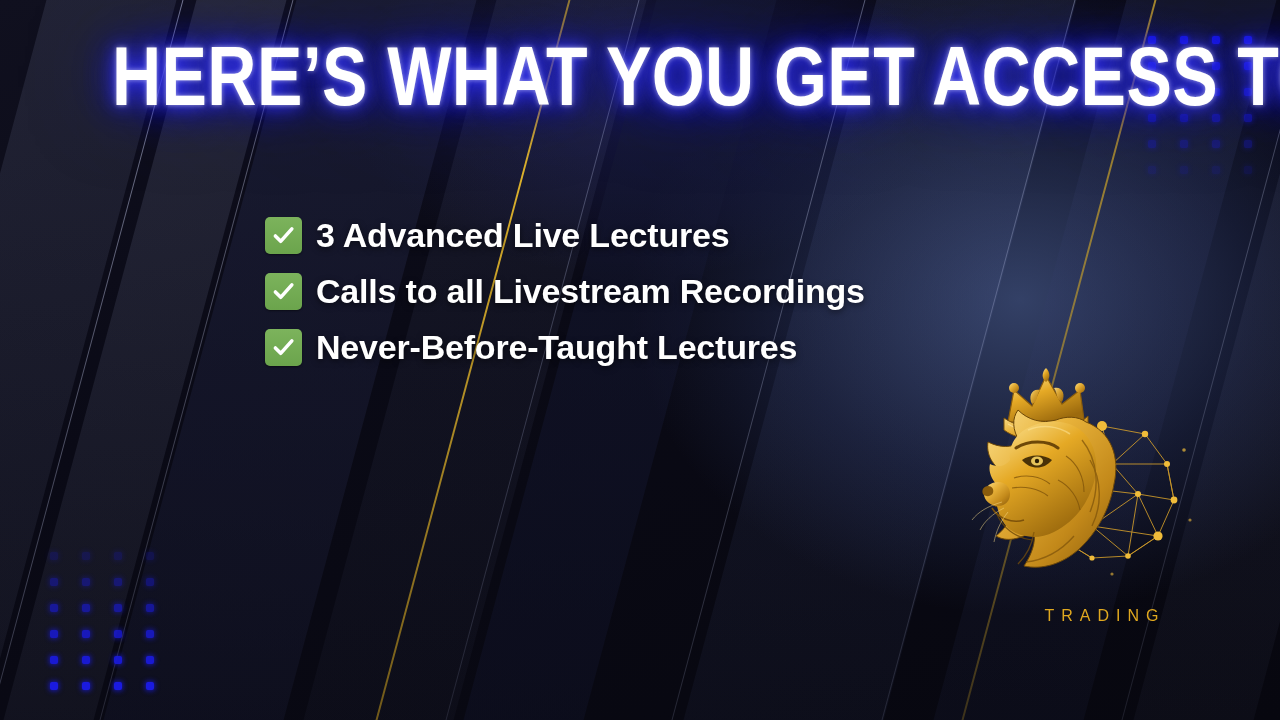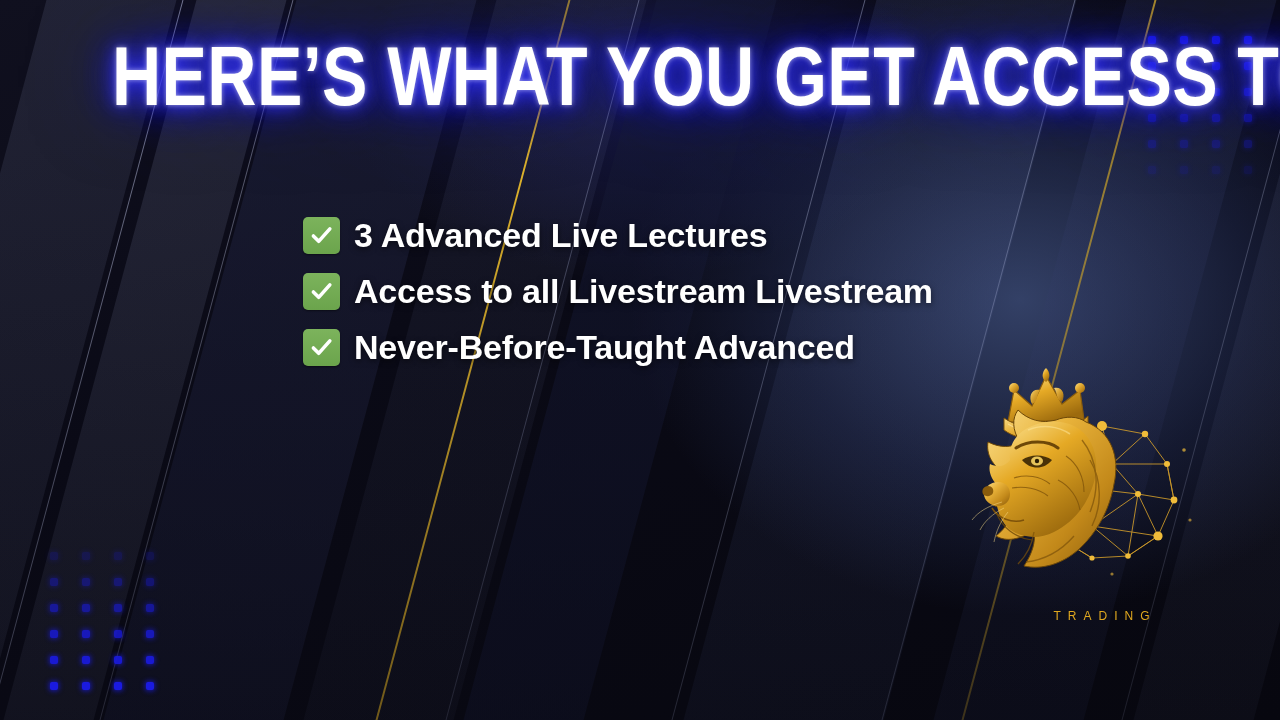--- a/index.html
+++ b/index.html
@@ -89,21 +89,20 @@
   .list {
     position: absolute;
     left: 265px;
     top: 212px;
   }
   .list-item {
     display: flex;
     align-items: center;
     height: 46px;
     margin-bottom: 10px;
-    margin-left: 38px;
   }
   .check-box {
     flex: 0 0 auto;
     width: 37px;
     height: 37px;
     border-radius: 5px;
     background: linear-gradient(180deg, #7cb35c 0%, #6ba44c 100%);
     display: flex;
     align-items: center;
     justify-content: center;
@@ -146,21 +145,21 @@
     font-size: 42px;
     font-weight: 700;
     letter-spacing: 0.5px;
     background: linear-gradient(180deg, #f7d77a 0%, #e0a81f 48%, #b8820f 100%);
     -webkit-background-clip: text;
     background-clip: text;
     color: transparent;
     line-height: 48px;
   }
   .brand-sub {
-    font-size: 12px;
+    font-size: 16px;
     font-weight: 400;
     letter-spacing: 7px;
     color: #e0a81f;
     line-height: 24px;
     margin-top: 2px;
     padding-left: 6px;
   }
 </style>
 </head>
 <body>
@@ -258,30 +257,30 @@
       <span class="item-label">3 Advanced Live Lectures</span>
     </div>
 
 
     <div class="list-item">
       <span class="check-box">
         <svg width="25" height="25" viewBox="0 0 24 24" aria-hidden="true">
           <path d="M4.2 12.4 L9.3 17.6 L20.0 5.6" fill="none" stroke="#ffffff" stroke-width="3.4" stroke-linecap="round" stroke-linejoin="round"></path>
         </svg>
       </span>
-      <span class="item-label">Access to all Livestream Livestream</span>
+      <span class="item-label">Calls to all Livestream Recordings</span>
     </div>
 
     <div class="list-item">
       <span class="check-box">
         <svg width="25" height="25" viewBox="0 0 24 24" aria-hidden="true">
           <path d="M4.2 12.4 L9.3 17.6 L20.0 5.6" fill="none" stroke="#ffffff" stroke-width="3.4" stroke-linecap="round" stroke-linejoin="round"></path>
         </svg>
       </span>
-      <span class="item-label">Never-Before-Taught Advanced</span>
+      <span class="item-label">Never-Before-Taught Lectures</span>
     </div>
 
   </div>
 
   <div class="logo">
 
     <svg class="logo-mark" viewBox="0 0 250 230">
       <defs>
         <linearGradient id="goldA" x1="0" y1="0" x2="1" y2="1">
           <stop offset="0%" stop-color="#fbe08d"></stop>

